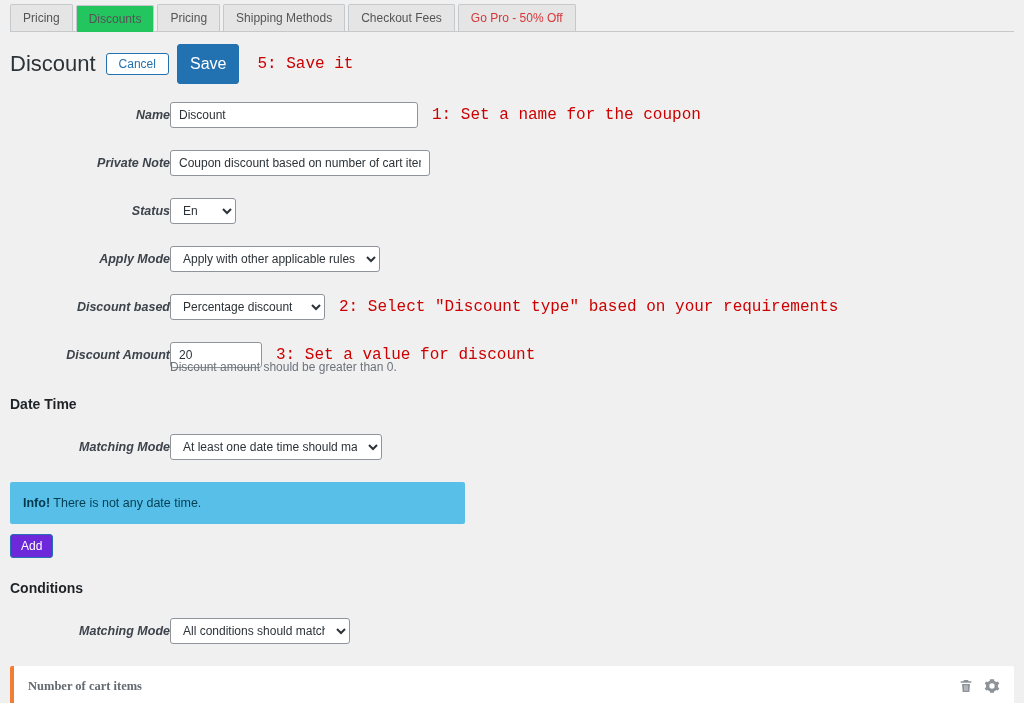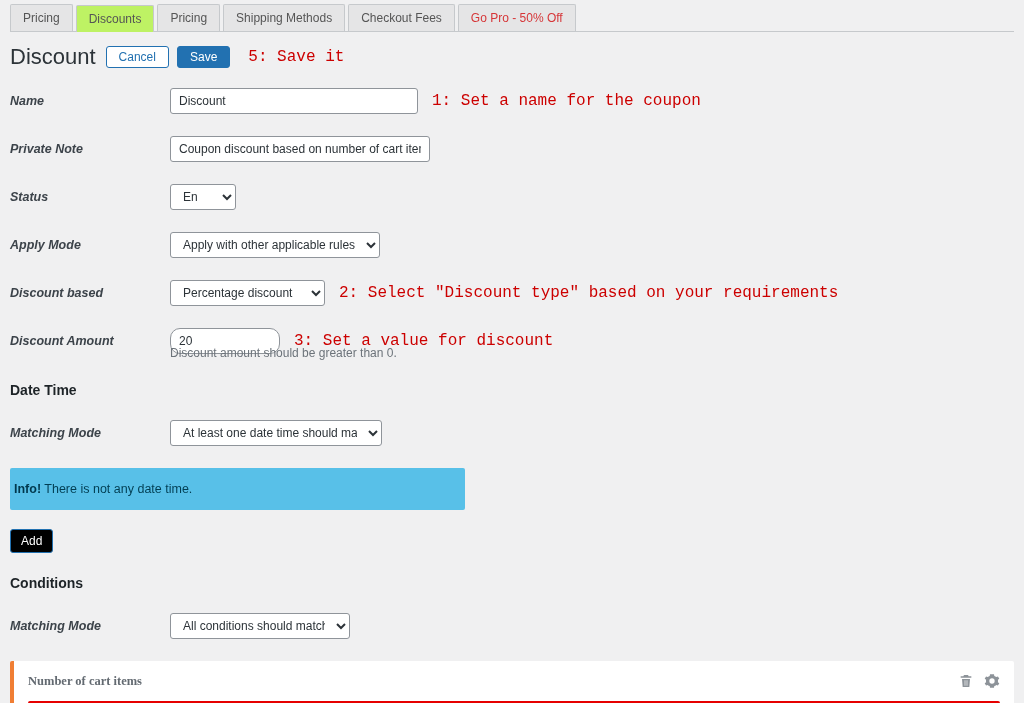--- a/index.html
+++ b/index.html
@@ -26,21 +26,21 @@
     border: 1px solid #c6c9cc;
     border-bottom: none;
     padding: 6px 12px;
     font-size: 12px;
     color: #555;
     cursor: pointer;
     margin-right: 3px;
     border-radius: 2px 2px 0 0;
   }
   .tab.active {
-    background: #bef264;
+    background: #22c55e;
     position: relative;
     top: 1px;
   }
   .tab.promo { color: #d63638; }
   
   .title-row {
     display: flex;
     align-items: center;
     margin: 12px 0 18px 0;
     gap: 8px;
@@ -59,59 +59,60 @@
     padding: 3px 12px;
     font-size: 12px;
     cursor: pointer;
     text-align: right;
   }
   .btn-primary {
     background: #2271b1;
     border: 1px solid #2271b1;
     color: #fff;
     border-radius: 3px;
-    padding: 3px 12px;
-    font-size: 12px;
+    padding: 10px 12px;
+    font-size: 16px;
     cursor: pointer;
   }
   .btn-small {
-    background: #000000;
+    background: #6d28d9;
     border: 1px solid #2271b1;
     color: #fff;
     border-radius: 3px;
     padding: 4px 10px;
     font-size: 12px;
     cursor: pointer;
   }
   
   .form-row {
     display: flex;
     align-items: center;
     margin-bottom: 22px;
   }
   .form-label {
     width: 160px;
     flex-shrink: 0;
     font-style: italic;
     font-weight: 600;
     color: #3c434a;
     font-size: 12.5px;
+    text-align: right;
   }
   .form-field { display: flex; align-items: center; gap: 14px; }
   input[type="text"], select {
     border: 1px solid #8f949a;
     border-radius: 3px;
     background: #fff;
     padding: 4px 8px;
     font-size: 12px;
     color: #2c3338;
     height: 26px;
   }
   input.wide { width: 248px; }
-  input.narrow { width: 110px; border-radius: 10px; }
+  input.narrow { width: 92px; }
   select.sm { width: 58px; padding-right: 22px; }
   select.md { width: 155px; }
   select.lg { width: 210px; }
   .hint {
     color: #6c737a;
     font-size: 12px;
     margin-top: -14px;
     margin-left: 160px;
     margin-bottom: 22px;
   }
@@ -124,24 +125,24 @@
   .section-h {
     color: #1d2327;
     font-weight: 700;
     font-size: 14px;
     margin: 8px 0 22px 0;
   }
   
   .info-alert {
     background: #58c0e8;
     color: #023e53;
-    padding: 14px 4px;
+    padding: 14px 13px;
     width: 455px;
     border-radius: 2px;
-    margin-bottom: 19px;
+    margin-bottom: 10px;
     font-size: 12.5px;
   }
   .info-alert b { color: #01384d; }
   
   .cond-card {
     background: #fff;
     border-left: 4px solid #f07e34;
     border-radius: 2px;
     padding: 12px 14px 16px 14px;
     margin-bottom: 10px;

